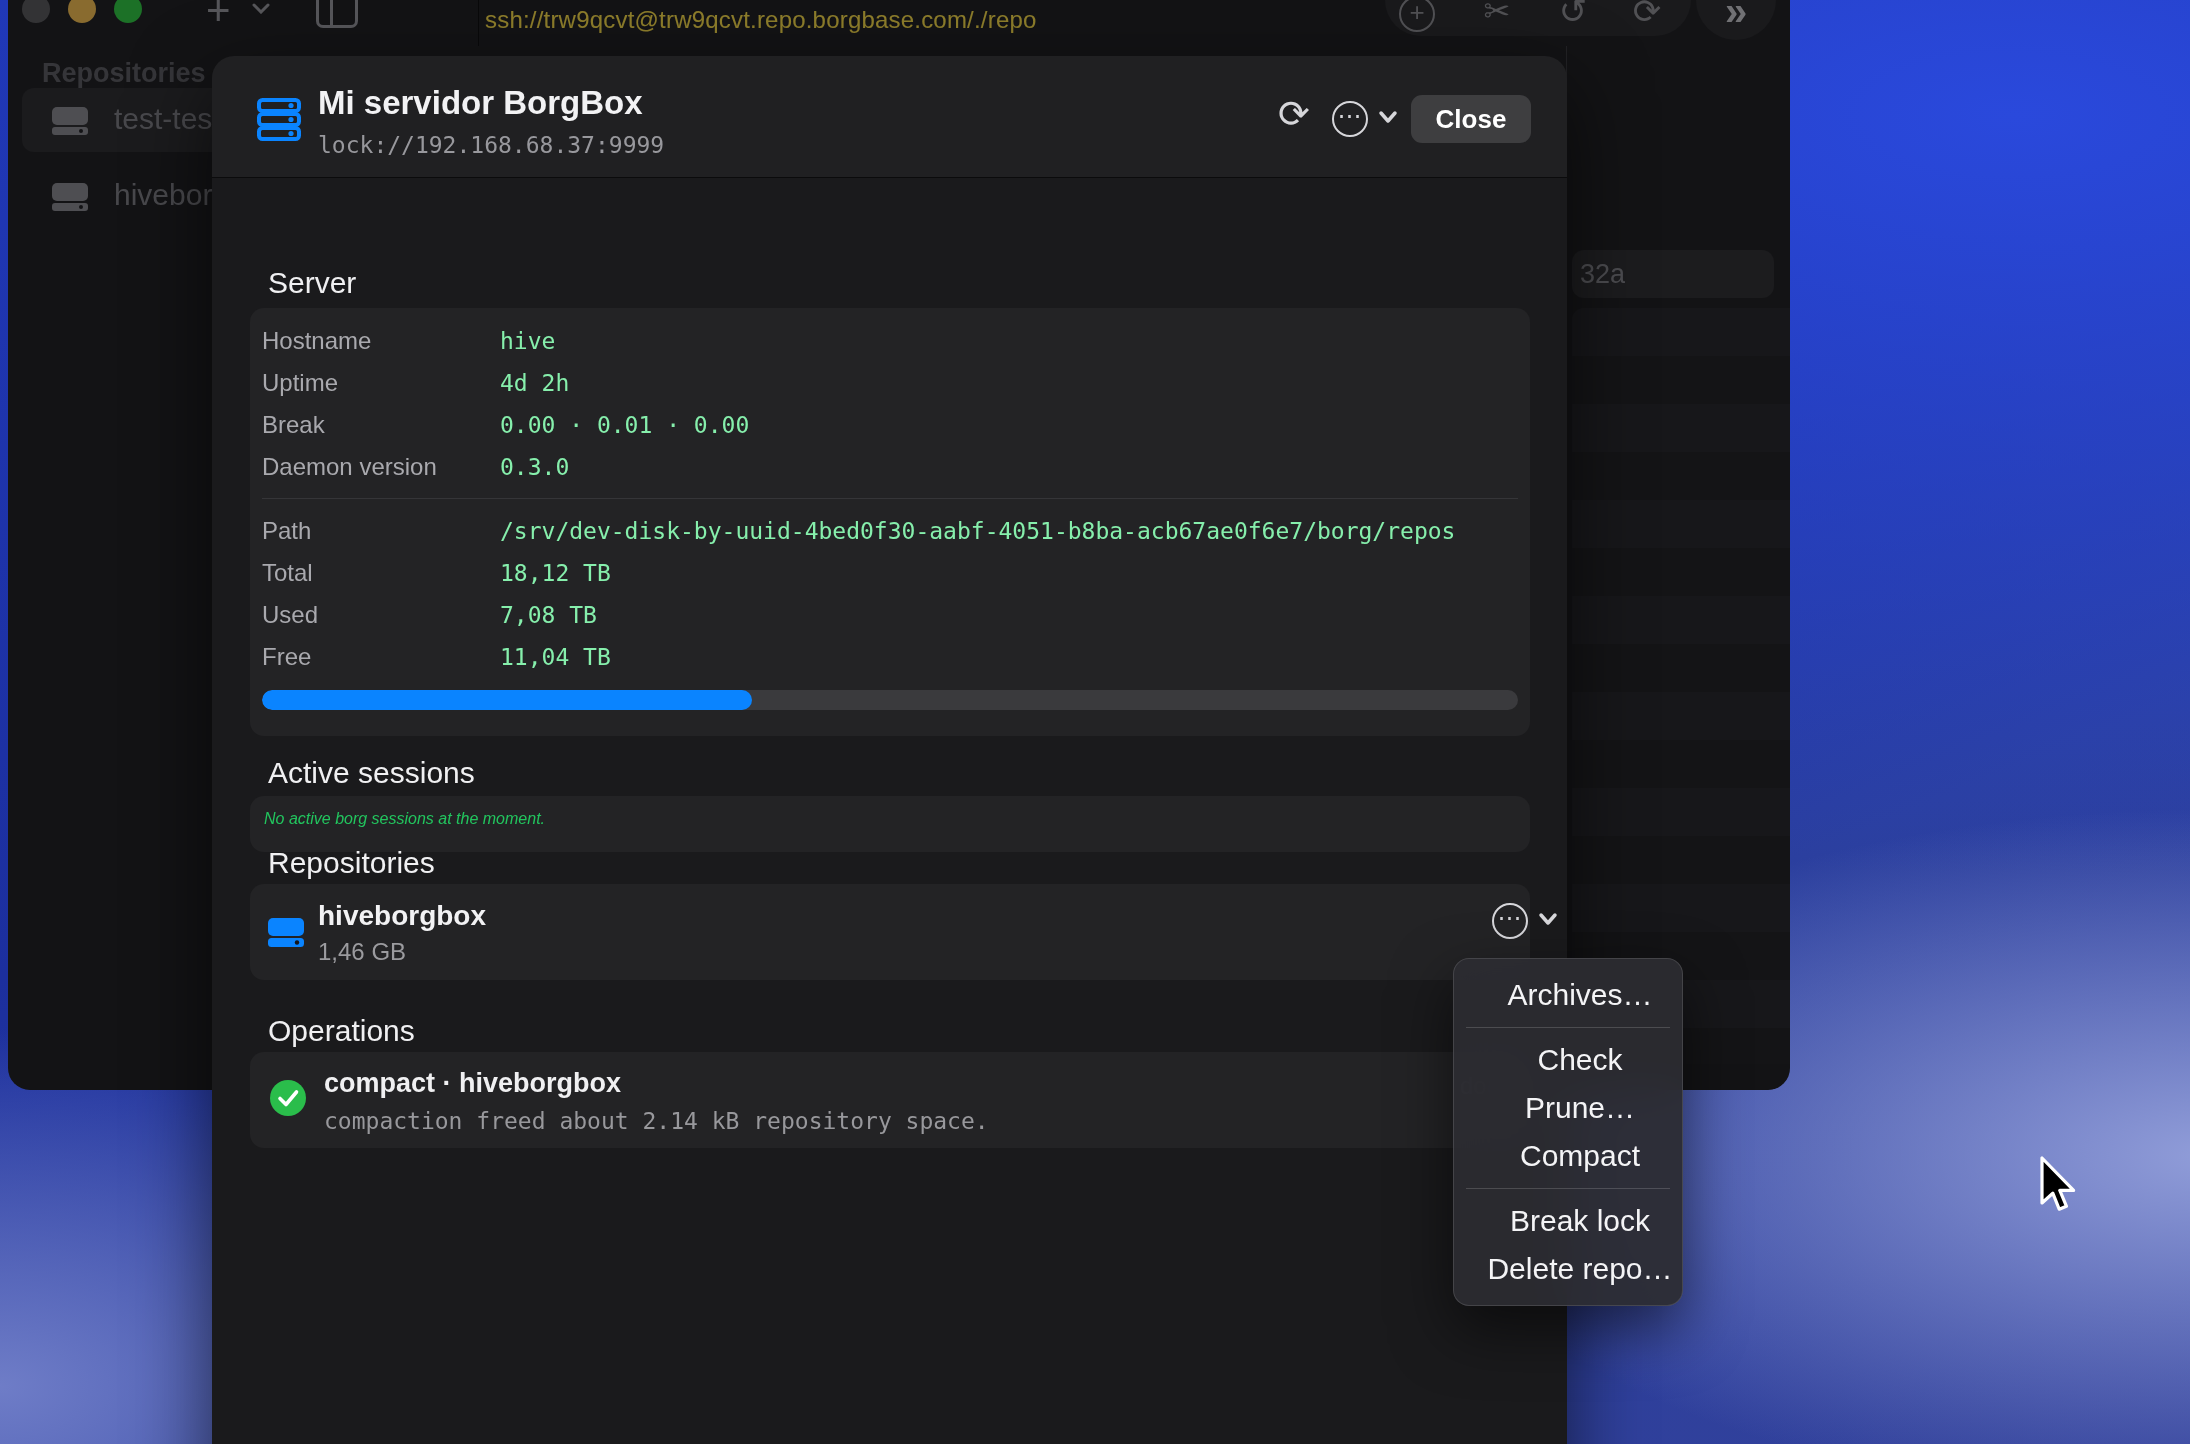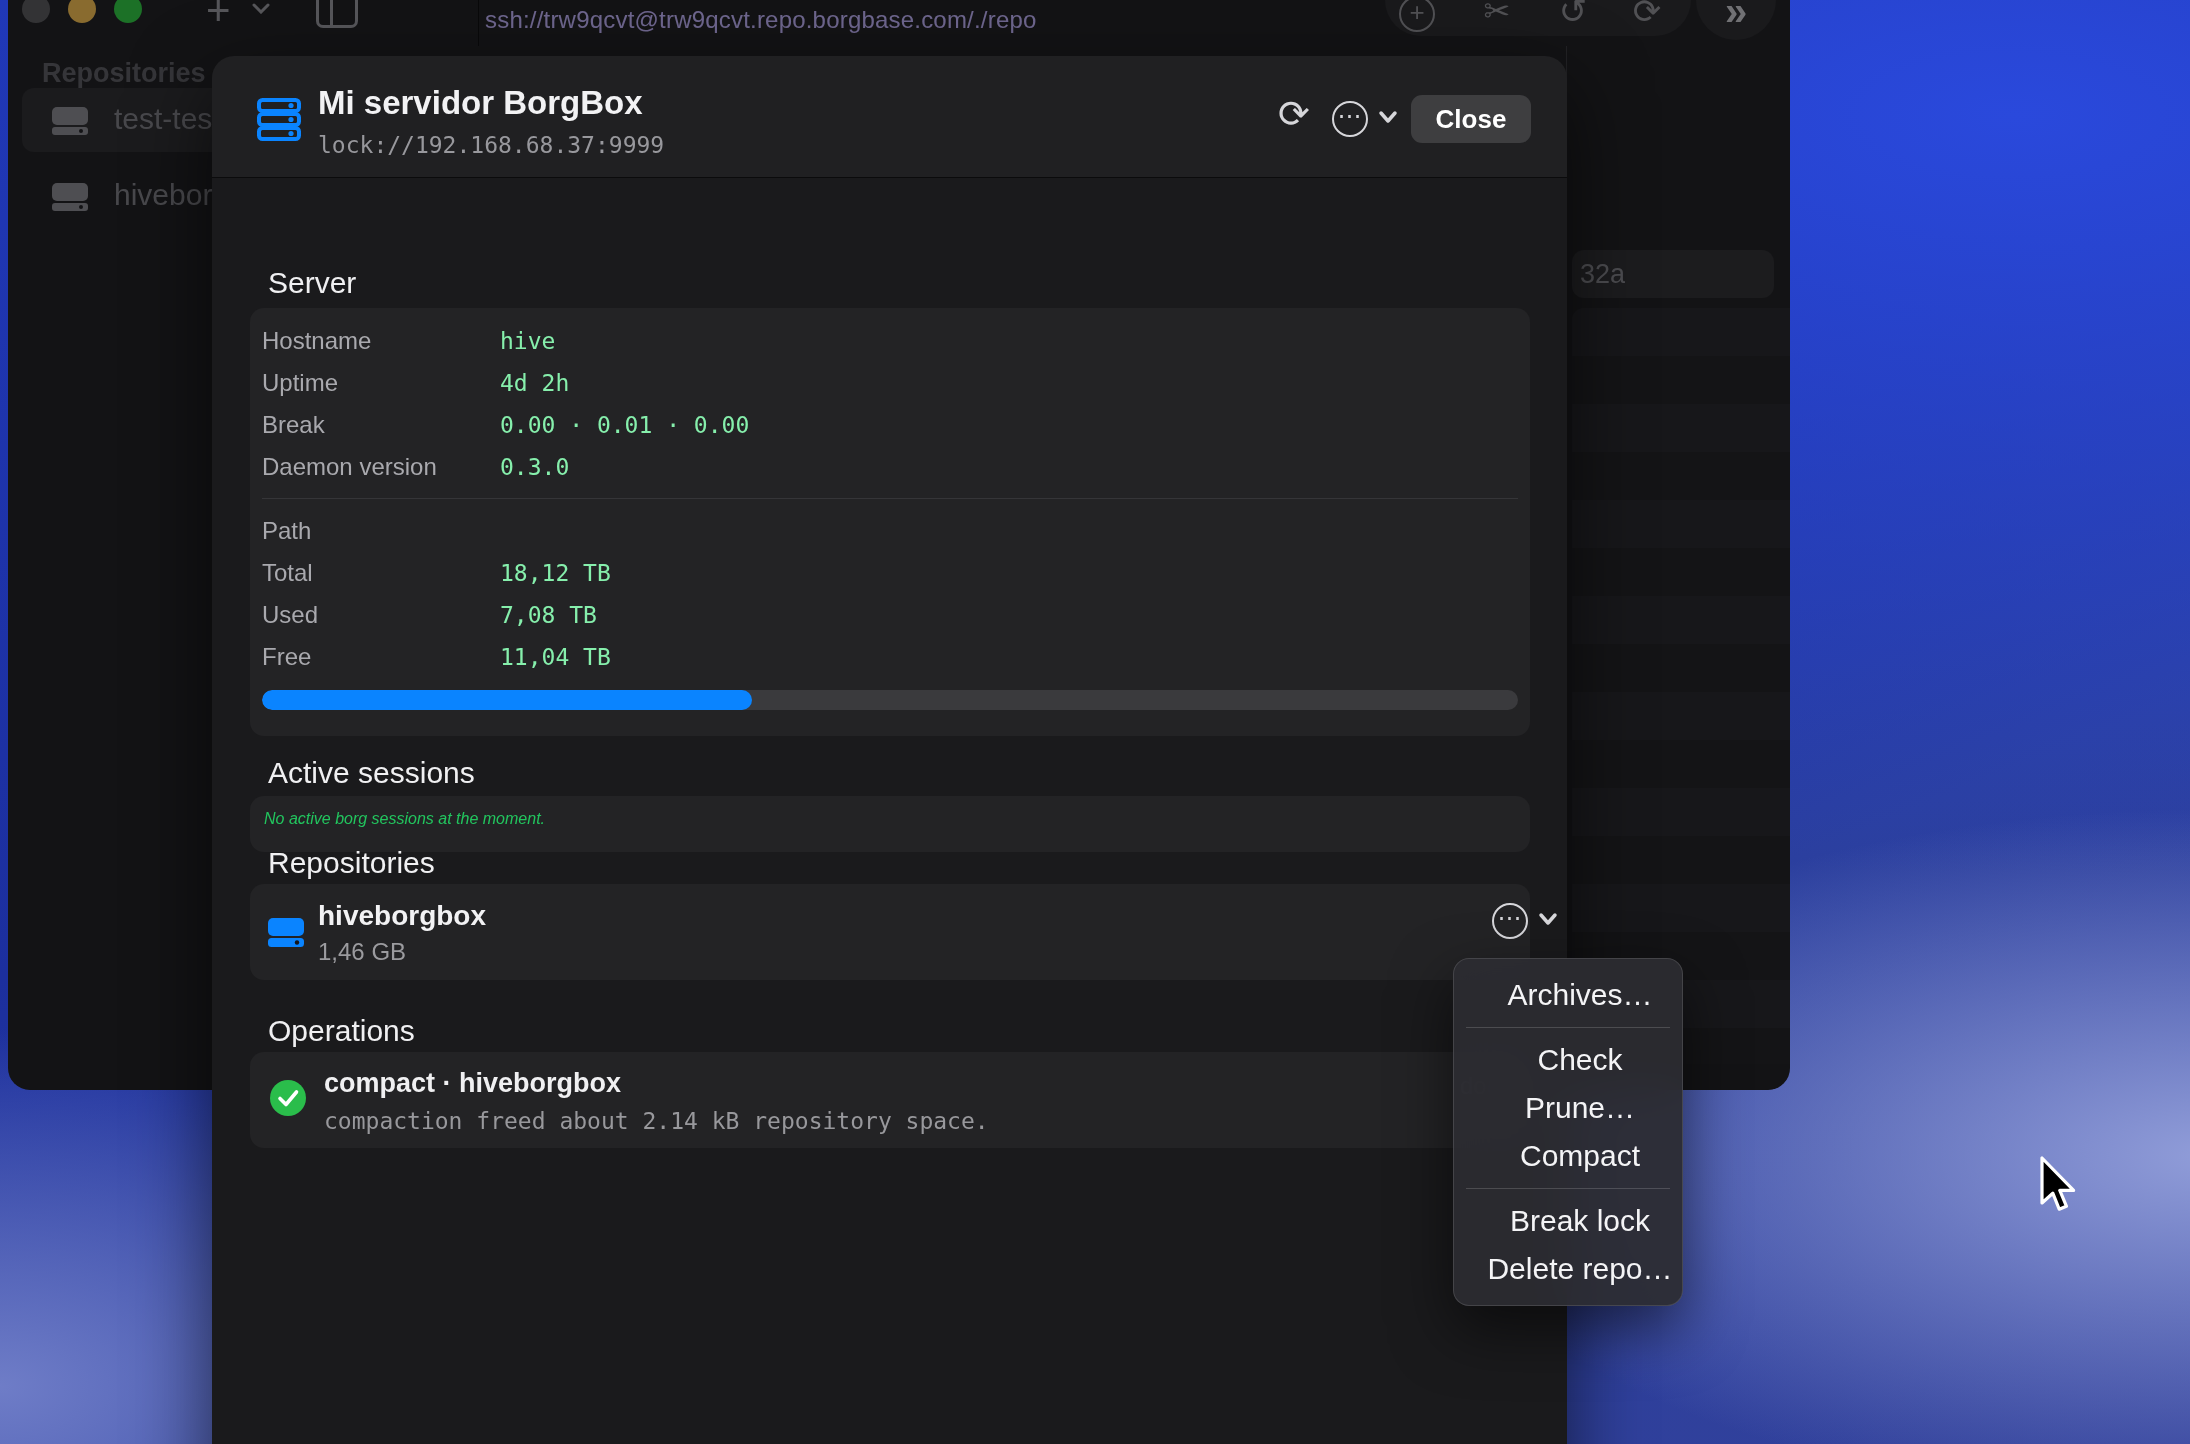--- a/index.html
+++ b/index.html
@@ -16,21 +16,21 @@
   .app-window{position:absolute;left:8px;top:0;width:1782px;height:1090px;background:#1d1d1f;
     border-radius:0 0 22px 22px;overflow:hidden;}
   .toolbar-divider{position:absolute;left:470px;top:0;width:1px;height:46px;background:#0a0a0b;}
   .tl{position:absolute;top:-5px;width:28px;height:28px;border-radius:50%;}
   .tl1{left:14px;background:#58585a;} .tl2{left:60px;background:#f5bf4e;} .tl3{left:106px;background:#2dc93f;}
   .tb-ic{position:absolute;color:#98989d;line-height:1;}
   .add-plus{left:198px;top:-10px;font-size:42px;font-weight:400;}
   .add-chev{left:244px;top:2px;}
   .panel-ic{left:308px;top:-6px;width:36px;height:28px;border:3px solid #98989d;border-radius:7px;}
   .panel-ic i{position:absolute;left:11px;top:0;bottom:0;width:3px;background:#98989d;}
-  .addr{position:absolute;left:477px;top:6px;font-size:24px;color:#c4b5fd;letter-spacing:.2px;}
+  .addr{position:absolute;left:477px;top:6px;font-size:24px;color:#fde047;letter-spacing:.2px;}
   .tb-pill{position:absolute;left:1377px;top:-36px;width:306px;height:72px;border-radius:36px;background:#29292b;}
   .tb-circle{position:absolute;left:1688px;top:-40px;width:80px;height:80px;border-radius:50%;background:#29292b;}
   .tb-right{position:absolute;top:-9px;width:40px;height:40px;text-align:center;font-size:30px;line-height:40px;color:#8e8e93;}
   .ric1{left:1389px;} .ric2{left:1469px;font-size:32px;} .ric3{left:1545px;font-size:34px;} .ric4{left:1619px;font-size:34px;}
   .ric5{left:1708px;color:#c9c9cd;font-size:40px;font-weight:700;}
   .circ-plus{display:inline-block;width:32px;height:32px;border:2.5px solid #8e8e93;border-radius:50%;line-height:29px;font-size:26px;}
   
   .sb-header{position:absolute;left:34px;top:58px;font-size:27px;font-weight:700;color:#5c5c60;}
   .sb-item{position:absolute;left:14px;width:430px;height:64px;border-radius:12px;}
   .sb-item.sel{top:88px;background:#2b2b2d;}
@@ -197,20 +197,21 @@
         <span class="k">Break</span>
         <span class="v">0.00 · 0.01 · 0.00</span>
       </div>
       <div class="srow" style="top:136px">
         <span class="k">Daemon version</span>
         <span class="v">0.3.0</span>
       </div>
       <div class="sdiv"></div>
       <div class="srow" style="top:200px">
         <span class="k">Path</span>
+        <span class="v">/srv/dev-disk-by-uuid-4bed0f30-aabf-4051-b8ba-acb67ae0f6e7/borg/repos</span>
       </div>
       <div class="srow" style="top:242px">
         <span class="k">Total</span>
         <span class="v">18,12 TB</span>
       </div>
       <div class="srow" style="top:284px">
         <span class="k">Used</span>
         <span class="v">7,08 TB</span>
       </div>
       <div class="srow" style="top:326px">

